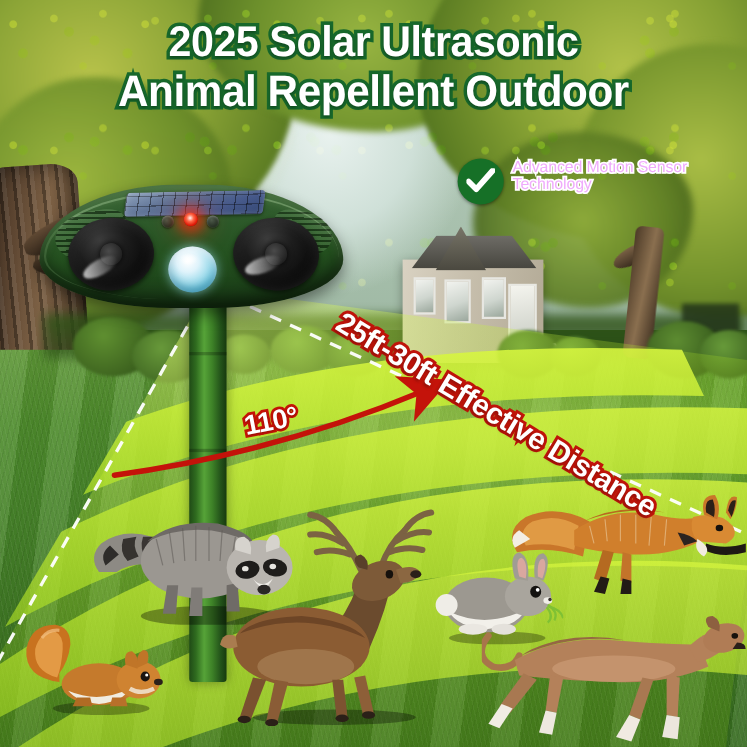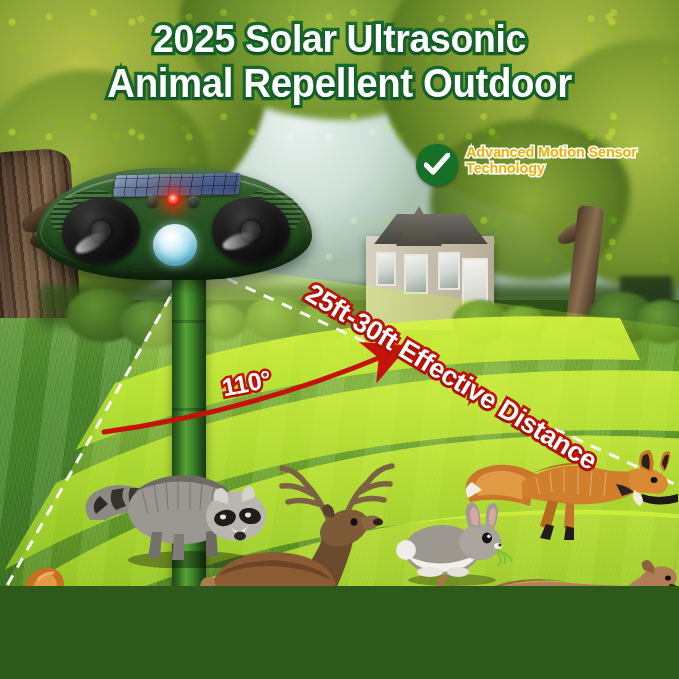--- a/index.html
+++ b/index.html
@@ -1,20 +1,20 @@
 <!DOCTYPE html>
 <html><head>
 <meta charset="utf-8">
 <style>
   * { margin:0; padding:0; box-sizing:border-box; }
   html,body { width:679px; height:679px; overflow:hidden; background:#2d5a1b; }
 
   .stage {
     position:relative;
-    width:679px; height:586px;
+    width:679px; height:679px;
     overflow:hidden;
     font-family:"Liberation Sans", sans-serif;
   }
 
   
   .scene { position:absolute; inset:0; }
 
   
   .sky {
     position:absolute; left:0; top:0; width:100%; height:300px;
@@ -310,23 +310,23 @@
     flex:0 0 auto;
     width:42px; height:42px; border-radius:50%;
     background:#167027;
     box-shadow:0 1px 3px rgba(0,0,0,.45);
     position:relative;
     margin-right:8px; margin-top:2px;
   }
   .check svg { position:absolute; left:8px; top:9px; }
   .feat-text {
     font-size:14.5px;
-    font-weight:bold;
+    font-weight:normal;
     line-height:1.12;
-    color:#eab308;
+    color:#f0abfc;
     -webkit-text-stroke:3.2px #ffffff;
     paint-order:stroke fill;
     letter-spacing:-.15px;
     padding-top:2px;
   }
   .feat2 .check { margin-top:16px; }
 
   
   .angle-label {
     position:absolute; left:222px; top:369px;

